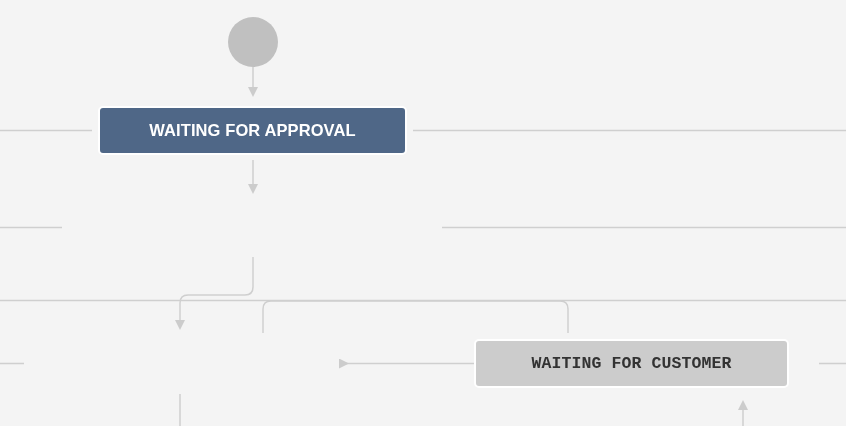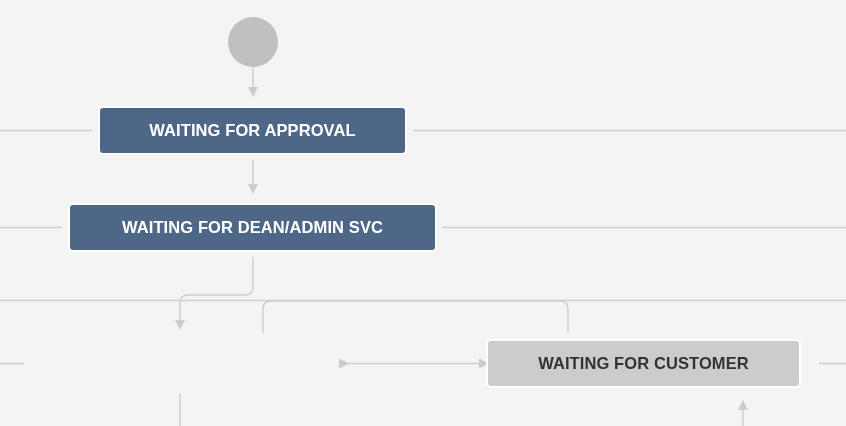--- a/index.html
+++ b/index.html
@@ -61,22 +61,19 @@
       <path d="M743,426 L743,405" marker-end="url(#arrow)"></path>
     </g>
   </svg>
 
   <div class="start-node"></div>
 
   <div class="status-node in-progress" style="left:98px; top:106px; width:309px; height:49px;">
     <span>WAITING FOR APPROVAL</span>
   </div>
 
-  <div class="status-node in-progress" style="left:68px; top:203px; width:369px; height:49px;">
-    <span>WAITING FOR DEAN/ADMIN SVC</span>
-  </div>
 
 
-  <div class="status-node todo" style="left:486px; top:339px; width:315px; height:49px;">
+  <div class="status-node todo" style="left:474px; top:339px; width:315px; height:49px;font-family:Liberation Mono, monospace;">
     <span>WAITING FOR CUSTOMER</span>
   </div>
 
 </div>
 
 </body></html>

